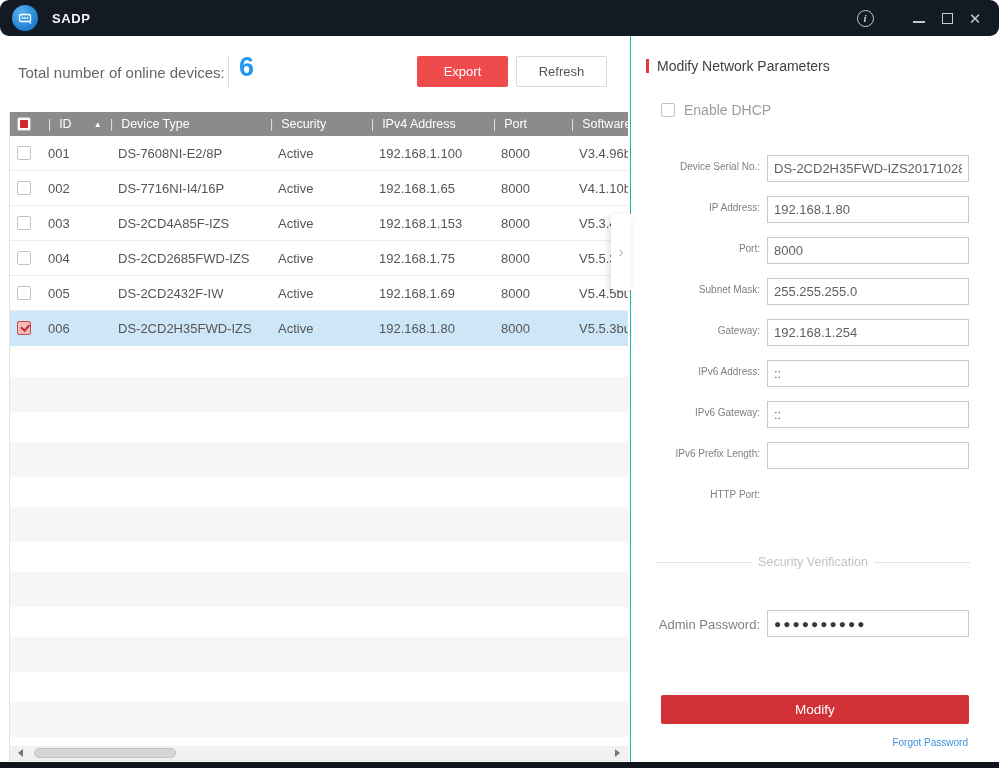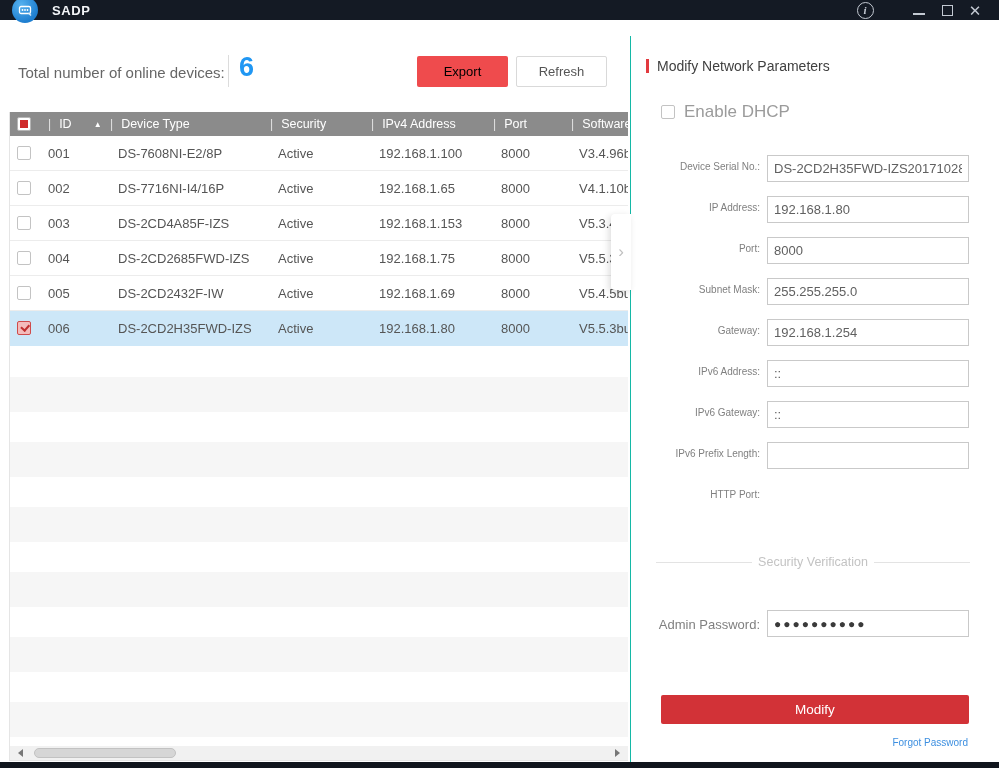--- a/index.html
+++ b/index.html
@@ -4,22 +4,22 @@
 <style>
   * { box-sizing: border-box; margin: 0; padding: 0; }
   body { background: #555; font-family: "Liberation Sans", sans-serif; }
   .window {
     position: relative; width: 999px; height: 768px;
     background: #fff; overflow: hidden;
     font-family: "Liberation Sans", sans-serif;
   }
   
   .titlebar {
-    position: absolute; top: 0; left: 0; width: 100%; height: 20px;
-    background: #141a24; display: flex; align-items: center; padding: 0 10px;
+    position: absolute; top: 0; left: 0; width: 100%; height: 36px;
+    background: #141a24; display: flex; align-items: center; padding: 0 10px; border-radius: 9px;
   }
   .logo {
     width: 26px; height: 26px; border-radius: 50%;
     background: radial-gradient(circle at 35% 30%, #55b1ef, #1f7fd0 70%);
     display: flex; align-items: center; justify-content: center; margin-left: 2px;
   }
   .app-title { color: #f2f4f7; font-size: 13px; font-weight: bold; letter-spacing: .6px; margin-left: 14px; }
   .titlebar-spacer { flex: 1; }
   .tb-btn { width: 28px; height: 26px; display: flex; align-items: center; justify-content: center; color: #c3c9d2; cursor: pointer; }
   .info-circle { width: 17px; height: 17px; border: 1.6px solid #c3c9d2; border-radius: 50%; display:flex; align-items:center; justify-content:center; font-size: 11px; font-weight: bold; font-family: "Liberation Serif", serif; font-style: italic; }
@@ -29,21 +29,21 @@
   .tb-gap { width: 26px; }
   
   .left-pane { position: absolute; top: 36px; left: 0; width: 628px; height: 726px; background: #fff; overflow: hidden; }
   .right-pane { position: absolute; top: 36px; left: 630px; width: 369px; height: 726px; background: #fff; border-left: 1px solid #14b8a6; }
   .bottom-strip { position: absolute; left: 0; bottom: 0; width: 100%; height: 6px; background: #10151d; }
   
   .total-label { position: absolute; left: 18px; top: 28px; font-size: 15px; color: #666; }
   .count-divider { position: absolute; left: 228px; top: 19px; width: 1px; height: 32px; background: #dcdcdc; }
   .device-count { position: absolute; left: 239px; top: 16px; font-size: 27px; font-weight: bold; color: #2097f3; }
   .btn { position: absolute; top: 20px; height: 31px; border-radius: 2px; font-size: 13px; display: flex; align-items: center; justify-content: center; cursor: pointer; }
-  .btn-export { left: 417px; width: 91px; background: #ef4b4d; color: #000000; }
+  .btn-export { left: 417px; width: 91px; background: #ef4b4d; color: #ffffff; }
   .btn-refresh { left: 516px; width: 91px; background: #fff; color: #555; border: 1px solid #d9d9d9; }
   
   .table-region { position: absolute; left: 9px; right: 0; top: 76px; bottom: 1px; border-left: 1px solid #e5e5e5; border-bottom: 1px solid #e5e5e5; overflow: hidden; }
   .thead { display: flex; align-items: center; height: 24px; background: #8b8b8b; color: #fff; font-size: 12.5px; }
   .cell { flex: none; display: flex; align-items: center; overflow: hidden; white-space: nowrap; }
   .c-check { width: 35px; padding-left: 7px; }
   .c-id { width: 65px; }
   .c-type { width: 160px; }
   .c-sec { width: 101px; }
   .c-ip { width: 122px; }
@@ -75,21 +75,21 @@
     background: #fff; border-radius: 4px 0 0 4px;
     box-shadow: -2px 2px 7px rgba(0,0,0,.14);
     display: flex; align-items: center; justify-content: center;
     color: #c0c0c0; font-size: 17px; cursor: pointer; z-index: 5;
   }
   
   .panel-title { position: absolute; left: 15px; top: 22px; display: flex; align-items: center; }
   .red-bar { width: 3px; height: 14px; background: #e23a3f; margin-right: 8px; }
   .panel-title-text { font-size: 14px; color: #404040; }
   .dhcp-row { position: absolute; left: 30px; top: 66px; display: flex; align-items: center; }
-  .dhcp-label { font-size: 17px; color: #9b9b9b; margin-left: 9px; }
+  .dhcp-label { font-size: 14px; color: #9b9b9b; margin-left: 9px; }
   .fields { position: absolute; left: 0; top: 119px; width: 100%; }
   .field-row { position: relative; height: 41px; }
   .field-label { position: absolute; right: 239px; top: 6px; font-size: 10px; color: #808080; white-space: nowrap; }
   .field-input, .pw-input {
     position: absolute; left: 136px; top: 0; width: 202px; height: 27px;
     border: 1px solid #c9c9c9; font-size: 13px; color: #606060; padding: 0 6px;
     font-family: "Liberation Sans", sans-serif; background: #fff; outline: none;
   }
   .sec-divider { position: absolute; left: 25px; right: 29px; top: 519px; display: flex; align-items: center; }
   .sec-divider .line { flex: 1; height: 1px; background: #e3e3e3; }

